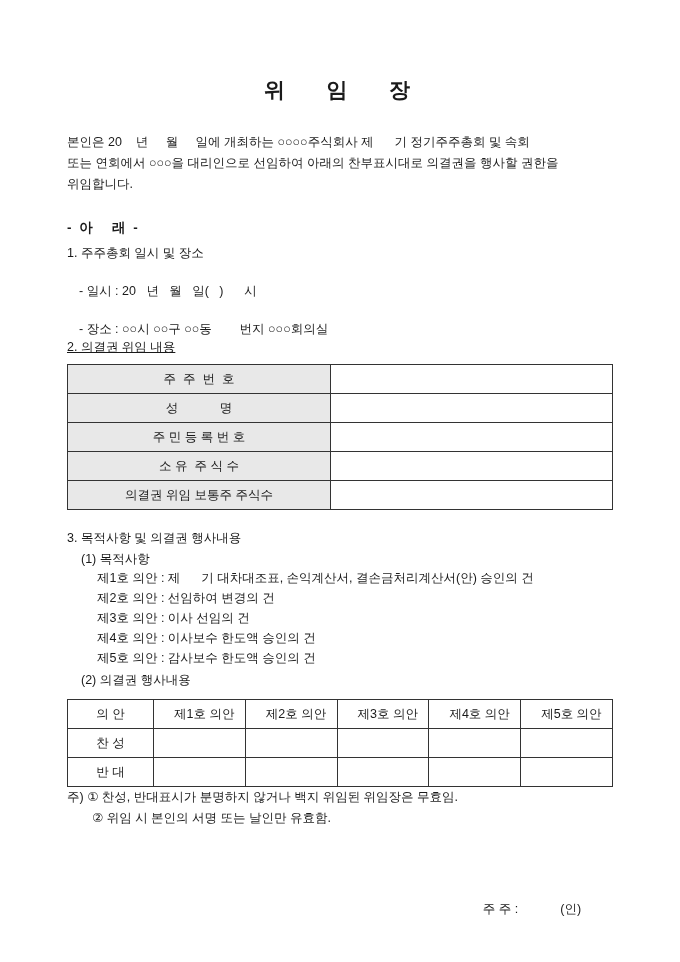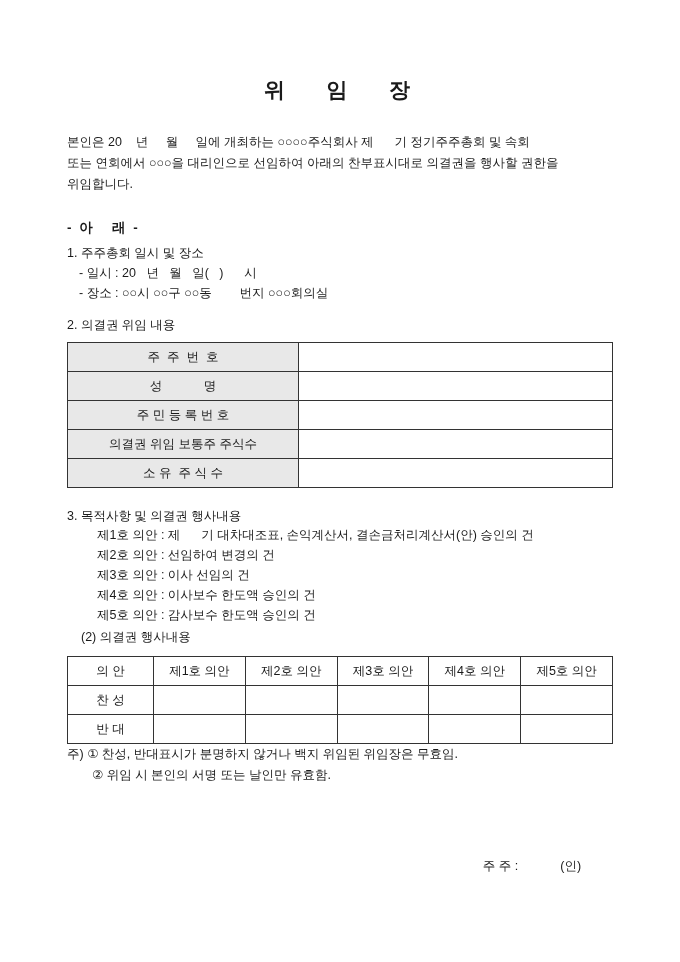--- a/index.html
+++ b/index.html
@@ -43,24 +43,25 @@
     font-weight: bold;
     font-size: 13.5px;
     letter-spacing: 2px;
     white-space: pre;
   }
   .sec-heading {
     margin-top: 8px;
     white-space: pre-wrap;
   }
   .sec-heading.tight {
-    margin-top: 15px;
+    margin-top: 1px;
+    text-decoration: underline;
   }
   .indent1 {
-    margin-top: 3px;
+    margin-top: 21px;
     padding-left: 12px;
     white-space: pre-wrap;
   }
   .indent2 {
     margin-top: 4px;
     padding-left: 14px;
     white-space: pre-wrap;
   }
   .agenda-line {
     padding-left: 30px;
@@ -68,21 +69,21 @@
     white-space: pre-wrap;
   }
   table {
     border-collapse: collapse;
     table-layout: fixed;
     width: 546px;
   }
   td, th {
     border: 1px solid #333333;
     height: 28px;
-    padding: 0 4px;
+    padding: 0 20px;
     font-size: 12.5px;
     font-weight: normal;
     text-align: center;
     vertical-align: middle;
     white-space: pre;
     overflow: hidden;
   }
   .delegation-table {
     margin-top: 8px;
   }
@@ -142,31 +143,32 @@
       </tr>
       <tr>
         <td class="lbl">성            명</td>
         <td class="val"></td>
       </tr>
       <tr>
         <td class="lbl">주 민 등 록 번 호</td>
         <td class="val"></td>
       </tr>
       <tr>
+        <td class="lbl">소 유  주 식 수</td>
+        <td class="val"></td>
+      </tr>
+      <tr>
         <td class="lbl">의결권 위임 보통주 주식수</td>
-        <td class="val"></td>
-      </tr>
-      <tr>
-        <td class="lbl">소 유  주 식 수</td>
         <td class="val"></td>
       </tr>
     </tbody>
       </table>
 
     <div class="sec-heading" style="margin-top:20px;">3. 목적사항 및 의결권 행사내용</div>
+    <div class="indent2">(1) 목적사항</div>
     <div class="agenda-line">제1호 의안 : 제      기 대차대조표, 손익계산서, 결손금처리계산서(안) 승인의 건</div>
     <div class="agenda-line">제2호 의안 : 선임하여 변경의 건</div>
     <div class="agenda-line">제3호 의안 : 이사 선임의 건</div>
     <div class="agenda-line">제4호 의안 : 이사보수 한도액 승인의 건</div>
     <div class="agenda-line">제5호 의안 : 감사보수 한도액 승인의 건</div>
     <div class="indent2">(2) 의결권 행사내용</div>
 
     <table class="vote-table">
       <colgroup>
         <col class="c0">

